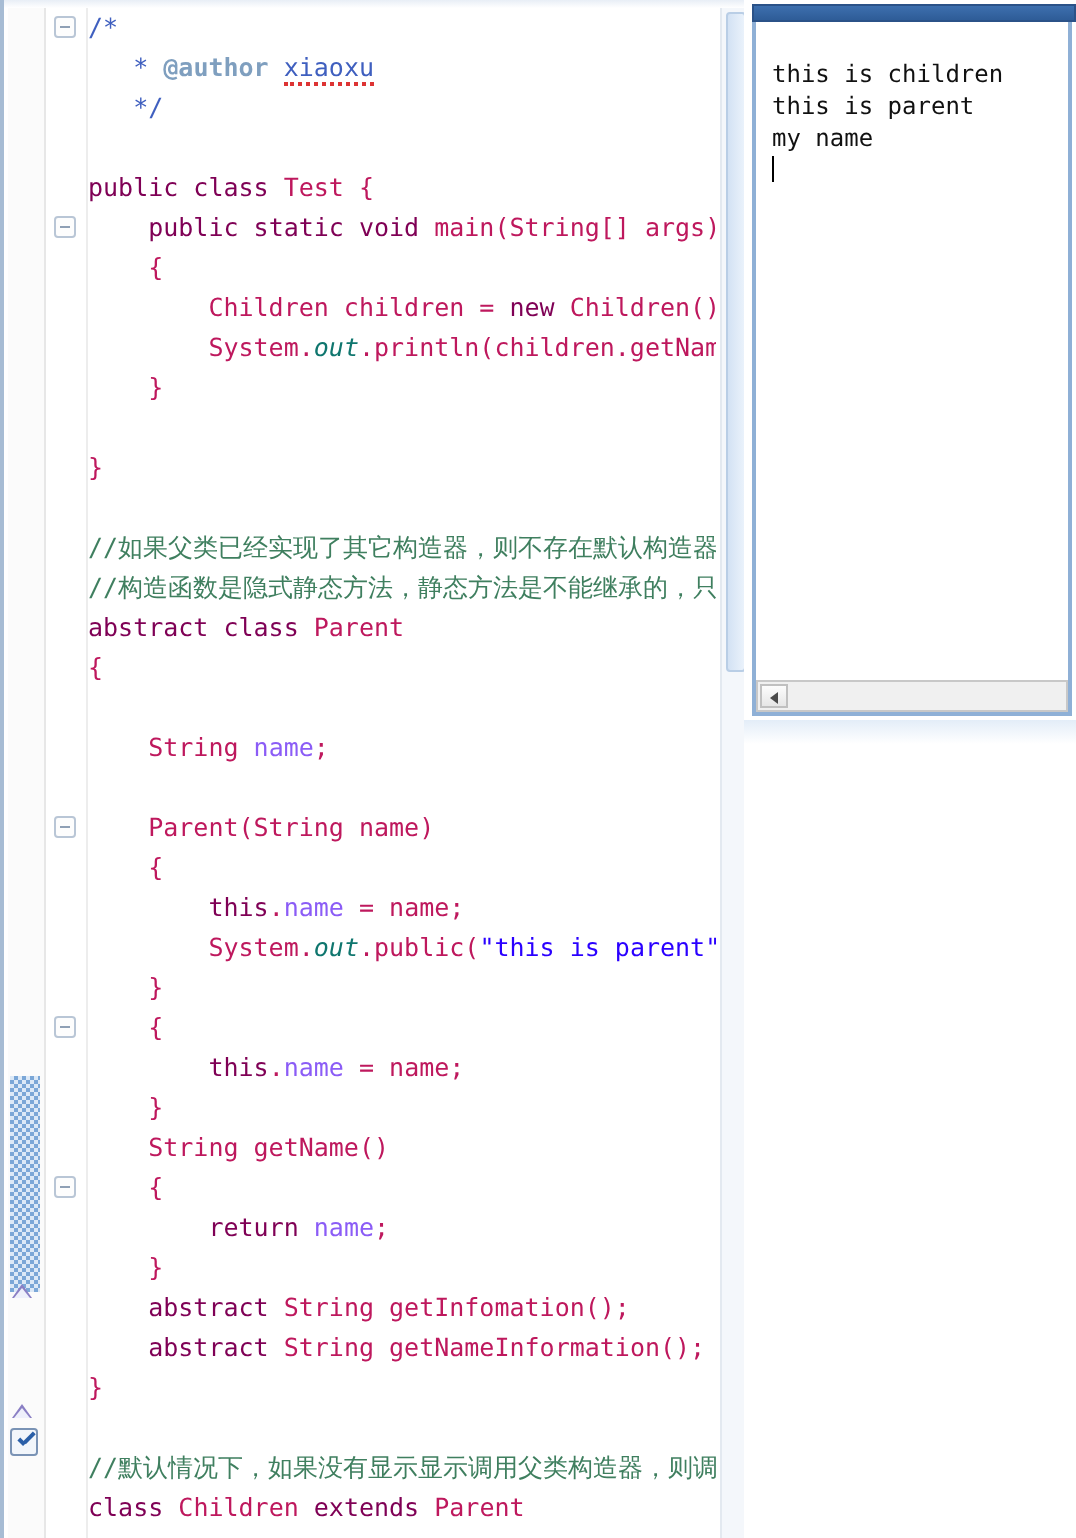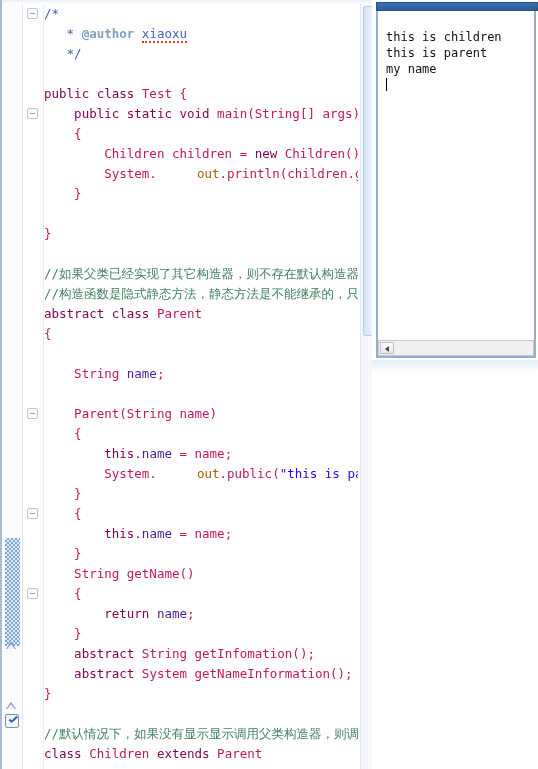--- a/index.html
+++ b/index.html
@@ -89,22 +89,22 @@
     font-size:12.5px;
     color:#000000;
   }
 
   
   .kw{color:#7f0055;font-weight:normal;}
   .str{color:#2a00ff;}
   .cmt{color:#3f7f5f;}
   .jdoc{color:#3f5fbf;}
   .jtag{color:#7f9fbf;font-weight:bold;}
-  .fld{color:#4c1d95;}
-  .sfld{color:#a16207;margin-left:40px;}
+  .fld{color:#8b5cf6;}
+  .sfld{color:#0f766e;font-style:italic;}
   .plain{color:#be185d;}
   .spell{
     border-bottom:2px dotted #d33;
     text-decoration:none;
   }
 
   
   .ed-vscroll{
     position:absolute;right:0;top:4px;width:14px;bottom:0;
     background:#f4f7fb;border-left:1px solid #e3e9f0;
@@ -215,21 +215,21 @@
         <div class="line"><span class="plain">        System.</span><span class="sfld">out</span><span class="plain">.public(</span><span class="str">"this is parent"</span></div>
         <div class="line"><span class="plain">    }</span></div>
         <div class="line"><span class="plain">    {</span></div>
         <div class="line"><span class="plain">        </span><span class="kw">this</span><span class="plain">.</span><span class="fld">name</span><span class="plain"> = name;</span></div>
         <div class="line"><span class="plain">    }</span></div>
         <div class="line"><span class="plain">    String getName()</span></div>
         <div class="line"><span class="plain">    {</span></div>
         <div class="line"><span class="plain">        </span><span class="kw">return</span><span class="plain"> </span><span class="fld">name</span><span class="plain">;</span></div>
         <div class="line"><span class="plain">    }</span></div>
         <div class="line"><span class="plain">    </span><span class="kw">abstract</span><span class="plain"> String getInfomation();</span></div>
-        <div class="line"><span class="plain">    </span><span class="kw">abstract</span><span class="plain"> System getNameInformation();</span></div>
+        <div class="line"><span class="plain">    </span><span class="kw">abstract</span><span class="plain"> String getNameInformation();</span></div>
         <div class="line"><span class="plain">}</span></div>
         <div class="line">&nbsp;</div>
         <div class="line"><span class="cmt">//默认情况下，如果没有显示显示调用父类构造器，则调用默认的那一个</span></div>
         <div class="line"><span class="kw">class</span><span class="plain"> Children </span><span class="kw">extends</span><span class="plain"> Parent</span></div>
       </div>
 
     <div class="ed-vscroll">
       <div class="ed-vthumb"></div>
     </div>
   <div class="fold" style="top: 8px;"></div>

